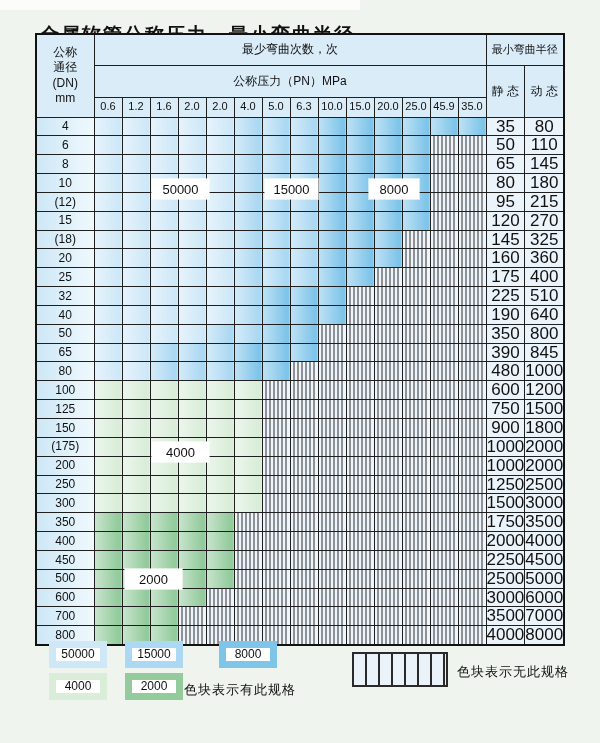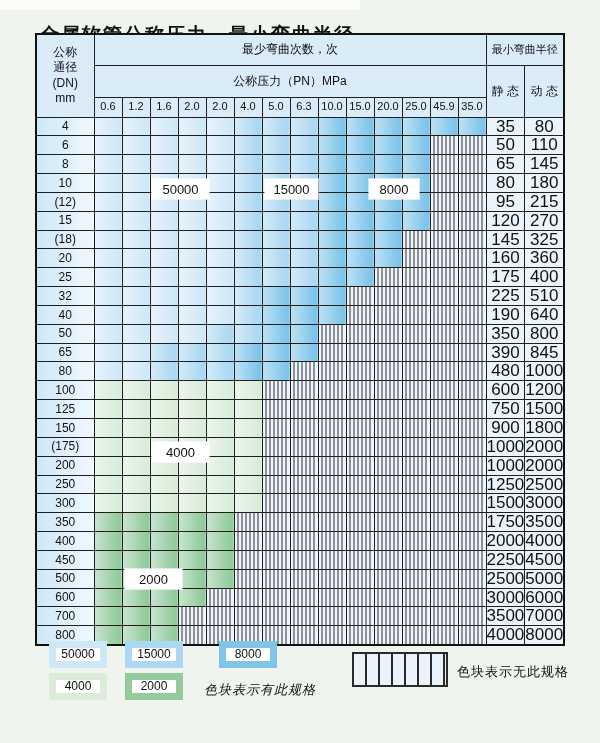--- a/index.html
+++ b/index.html
@@ -663,15 +663,15 @@
       <span>8000</span>
     </div>
     <div class="lswatch" style="left: 49px; top: 673px; border-color: rgb(217, 237, 217);">
       <span>4000</span>
     </div>
     <div class="lswatch" style="left: 125px; top: 673px; border-color: rgb(147, 203, 156);">
       <span>2000</span>
     </div>
   </div>
 
-<div class="legend-text" style="left:204px;top:681px;font-style:italic;">色块表示有此规格</div>
+<div class="legend-text" style="left:184px;top:681px;">色块表示有此规格</div>
 <div class="hatch-box"></div>
 <div class="legend-text" style="left:457px;top:663px;">色块表示无此规格</div>
 
 </body></html>

